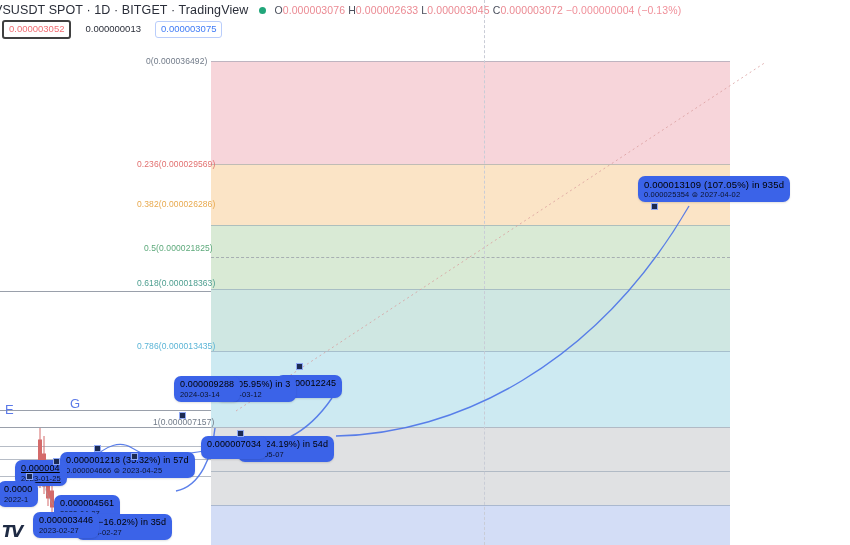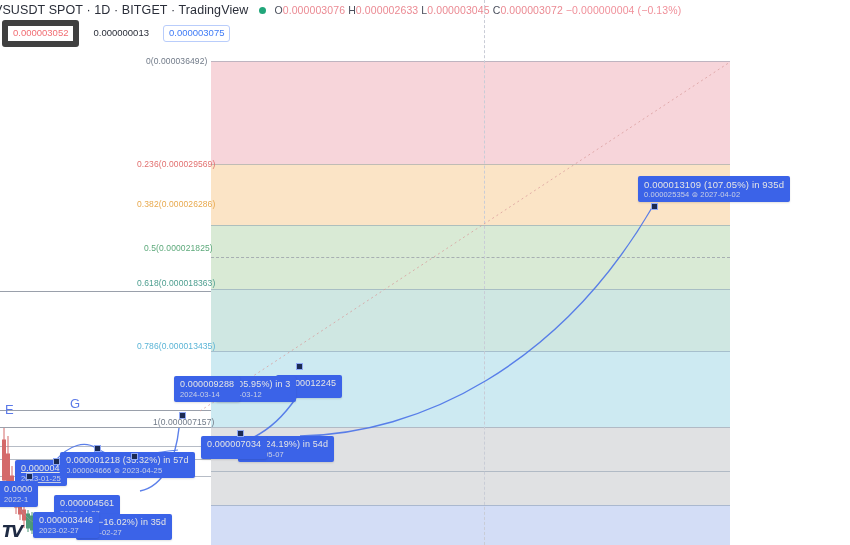--- a/index.html
+++ b/index.html
@@ -15,26 +15,26 @@
   .legend{position:absolute;left:0;top:0;width:850px;}
   .legend-row1{position:absolute;left:-6px;top:3px;display:flex;align-items:center;white-space:nowrap;}
   .sym-title{font-size:12.5px;color:#2a2e39;letter-spacing:.1px;}
   .live-dot{width:7px;height:7px;border-radius:50%;background:#21a67a;margin:0 8px 0 11px;display:inline-block;}
   .ohlc{font-size:10.5px;white-space:nowrap;letter-spacing:.1px;}
   .ohlc .k{color:#4a4f5c;}
   .ohlc .v{color:#eb8a93;}
   .ohlc .chg{color:#f0909a;}
   .legend-row2{position:absolute;left:2px;top:20px;display:flex;align-items:center;gap:8px;}
   .pill{font-size:9.5px;padding:2px 5px;border-radius:3px;line-height:1.15;}
-  .pill.red{color:#f16d73;border:6px solid #404040;background:#fff;text-align:center;}
+  .pill.red{color:#f16d73;border:2px solid #404040;background:#fff;text-align:center;}
   .pill.plain{color:#2a2e39;border:1px solid transparent;background:transparent;}
   .pill.blue{color:#3f7bf6;border:1px solid #b9cdfb;background:#fff;}
 
   
-  .plot{position:absolute;left:0;top:36px;width:750px;height:509px;}
+  .plot{position:absolute;left:0;top:36px;width:750px;height:509px;padding-left:36px;}
 
   
   .vline{position:absolute;top:-36px;width:0;border-left:1px dashed #c9ccd6;height:545px;}
 
   
   .fibzone{position:absolute;left:211px;width:519px;}
   .band{position:absolute;left:0;width:519px;}
   .bandline{position:absolute;left:0;width:519px;height:0;border-top:1px solid rgba(120,140,160,.45);}
   .bandline.dashed{border-top:1px dashed rgba(150,155,165,.75);}
 
@@ -45,21 +45,21 @@
   
   .fiblab{position:absolute;font-size:8.5px;white-space:nowrap;letter-spacing:.1px;transform:translateY(-50%);}
 
   
   .mark{position:absolute;color:#5b79e8;font-size:13px;}
 
   
   .diag{position:absolute;pointer-events:none;}
 
   
-  .tag{position:absolute;background:#3b63e8;color:#e5e5e5;border-radius:2px;
+  .tag{position:absolute;background:#3b63e8;color:#000000;border-radius:7px;
        padding:3px 6px 3px 6px;white-space:nowrap;box-shadow:0 1px 2px rgba(0,0,0,.12);}
   .tag .l1{font-size:9.5px;line-height:11px;letter-spacing:.15px;}
   .tag .l2{font-size:7.5px;line-height:9px;opacity:.82;letter-spacing:.15px;}
   .tag.small .l1{font-size:9px;}
   .anchor{position:absolute;width:5px;height:5px;background:#1b2a52;border:1px solid #8fa8f5;}
 
   
   .wm{position:absolute;left:2px;bottom:4px;font-size:16px;font-weight:bold;color:#1f2b44;
       font-family:"DejaVu Sans",sans-serif;font-style:italic;letter-spacing:-2px;}
 </style>

